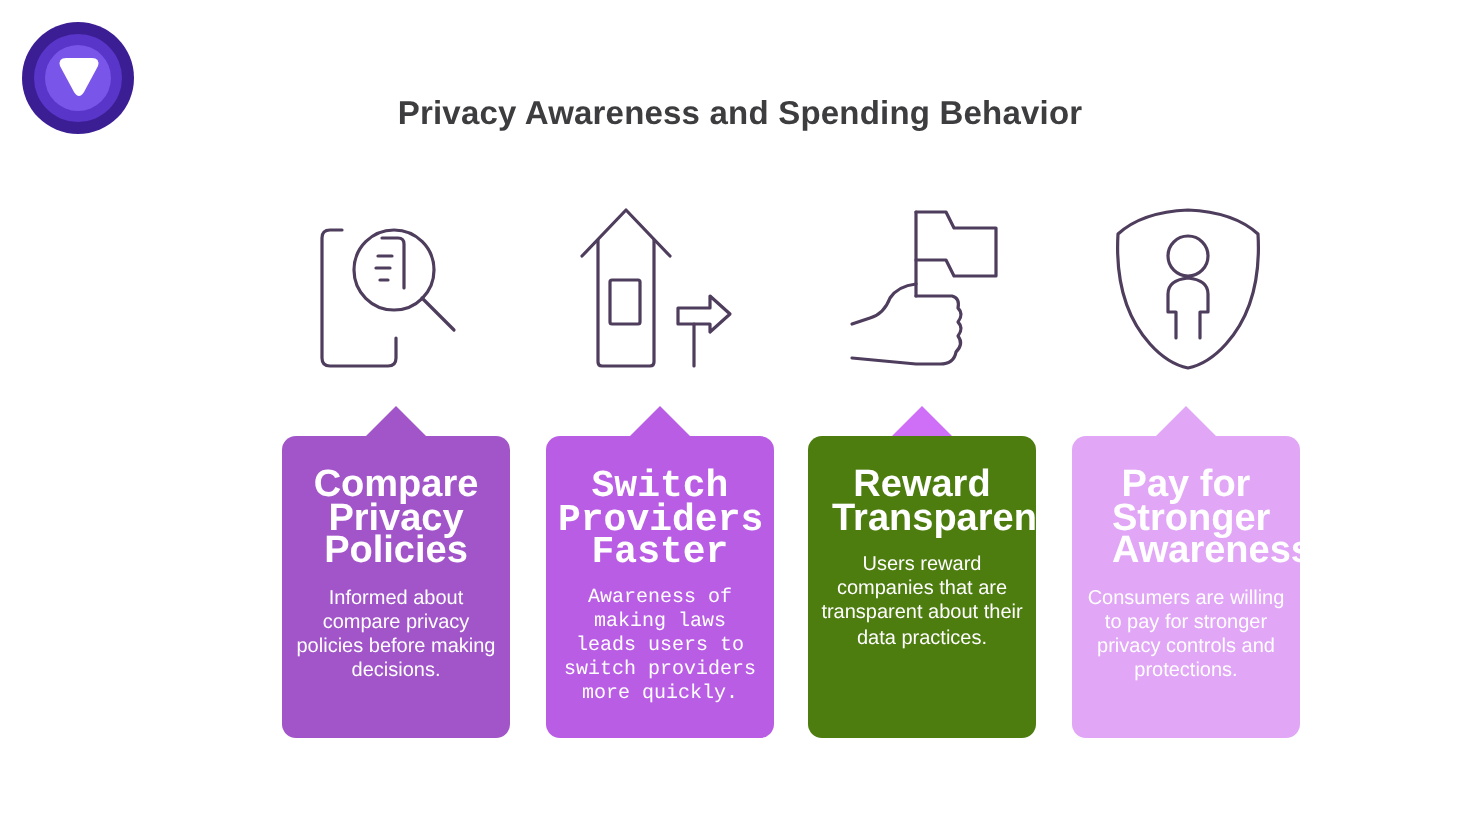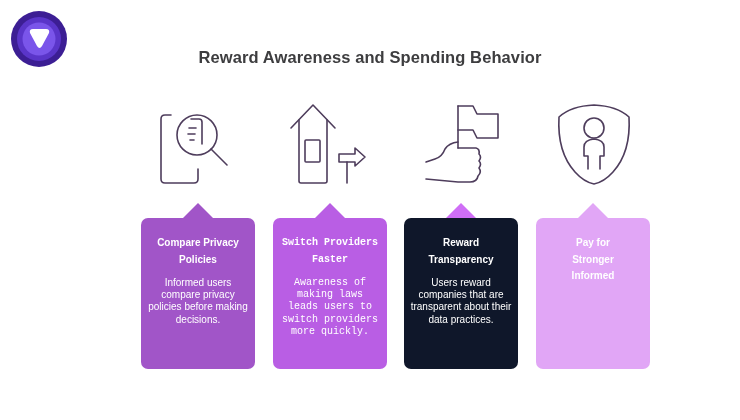--- a/index.html
+++ b/index.html
@@ -16,36 +16,36 @@
   .icon svg { width: 100%; height: 100%; }
   .card {
     position: absolute; top: 218px; width: 114px; height: 151px; border-radius: 7px;
     color: #ffffff; text-align: center; box-sizing: border-box; padding: 0 6px;
   }
   .card::before {
     content: ""; position: absolute; left: 50%; top: -15px; margin-left: -15px;
     width: 0; height: 0; border-left: 15px solid transparent; border-right: 15px solid transparent;
     border-bottom: 15px solid var(--c);
   }
-  .card-title { font-weight: bold; font-size: 10px; line-height: 16.5px; margin-top: 17px; }
+  .card-title { font-weight: bold; font-size: 19px; line-height: 16.5px; margin-top: 17px; }
   .card-text { font-size: 10px; line-height: 12.2px; margin-top: 9px; }
 </style>
 </head>
 <body>
 
 <div class="logo">
   <svg viewBox="0 0 58 58">
     <circle cx="29" cy="29" r="28" fill="#3c1e94"></circle>
     <circle cx="29" cy="29" r="22" fill="#5a35c9"></circle>
     <circle cx="29" cy="29" r="16.5" fill="#7a55ea"></circle>
     <path d="M20 23 Q19 19 23 19 L36 19 Q40 19 39 23 L32 36 Q29.5 40 27 36 Z" fill="#ffffff"></path>
   </svg>
 </div>
 
-<div class="title">Reward Awareness and Spending Behavior</div>
+<div class="title">Privacy Awareness and Spending Behavior</div>
 
 <div class="icon" style="left:153px;">
   <svg viewBox="0 0 90 90" fill="none" stroke="#4e3d5c" stroke-width="1.6" stroke-linecap="round" stroke-linejoin="round">
     <path d="M18 13 L12 13 Q8 13 8 17 L8 77 Q8 81 12 81 L41 81 Q45 81 45 77 L45 67"></path>
     <circle cx="44" cy="33" r="20"></circle>
     <line x1="58" y1="47" x2="74" y2="63"></line>
     <path d="M38 17 L46 17 Q49 17 49 20 L49 42"></path>
     <line x1="36" y1="26" x2="43" y2="26"></line>
     <line x1="35" y1="32" x2="42" y2="32"></line>
     <line x1="37" y1="38" x2="41" y2="38"></line>
@@ -71,25 +71,26 @@
 <div class="icon" style="left:549px;">
   <svg viewBox="0 0 90 90" fill="none" stroke="#4e3d5c" stroke-width="1.6" stroke-linecap="round" stroke-linejoin="round">
     <path d="M10 15 Q22 4 45 3 Q68 4 80 15 Q82 50 64 70 Q55 80 45 82 Q35 80 26 70 Q8 50 10 15 Z"></path>
     <circle cx="45" cy="26" r="10"></circle>
     <path d="M39 67 L39 54 L35 54 L35 45 Q35 38 45 37 Q55 38 55 45 L55 54 L51 54 L51 67"></path>
   </svg>
 </div>
 
 <div class="card" style="left:141px; background:#a155c8; --c:#a155c8;">
   <div class="card-title">Compare Privacy Policies</div>
-  <div class="card-text">Informed users compare privacy policies before making decisions.</div>
+  <div class="card-text">Informed about compare privacy policies before making decisions.</div>
 </div>
 <div class="card" style="left:273px; background:#b95ee4;font-family:Liberation Mono, monospace; --c:#b95ee4;">
   <div class="card-title">Switch Providers Faster</div>
   <div class="card-text">Awareness of making laws leads users to switch providers more quickly.</div>
 </div>
-<div class="card" style="left:404px; background:#0f172a; --c:#cf6ef6;">
+<div class="card" style="left:404px; background:#4d7c0f; --c:#cf6ef6;">
   <div class="card-title" style="padding:0 6px;">Reward Transparency</div>
   <div class="card-text">Users reward companies that are transparent about their data practices.</div>
 </div>
 <div class="card" style="left:536px; background:#e1a6f6; --c:#e1a6f6;">
-  <div class="card-title" style="padding:0 14px;">Pay for Stronger Informed</div>
+  <div class="card-title" style="padding:0 14px;">Pay for Stronger Awareness</div>
+  <div class="card-text">Consumers are willing to pay for stronger privacy controls and protections.</div>
 </div>
 
 </body></html>

